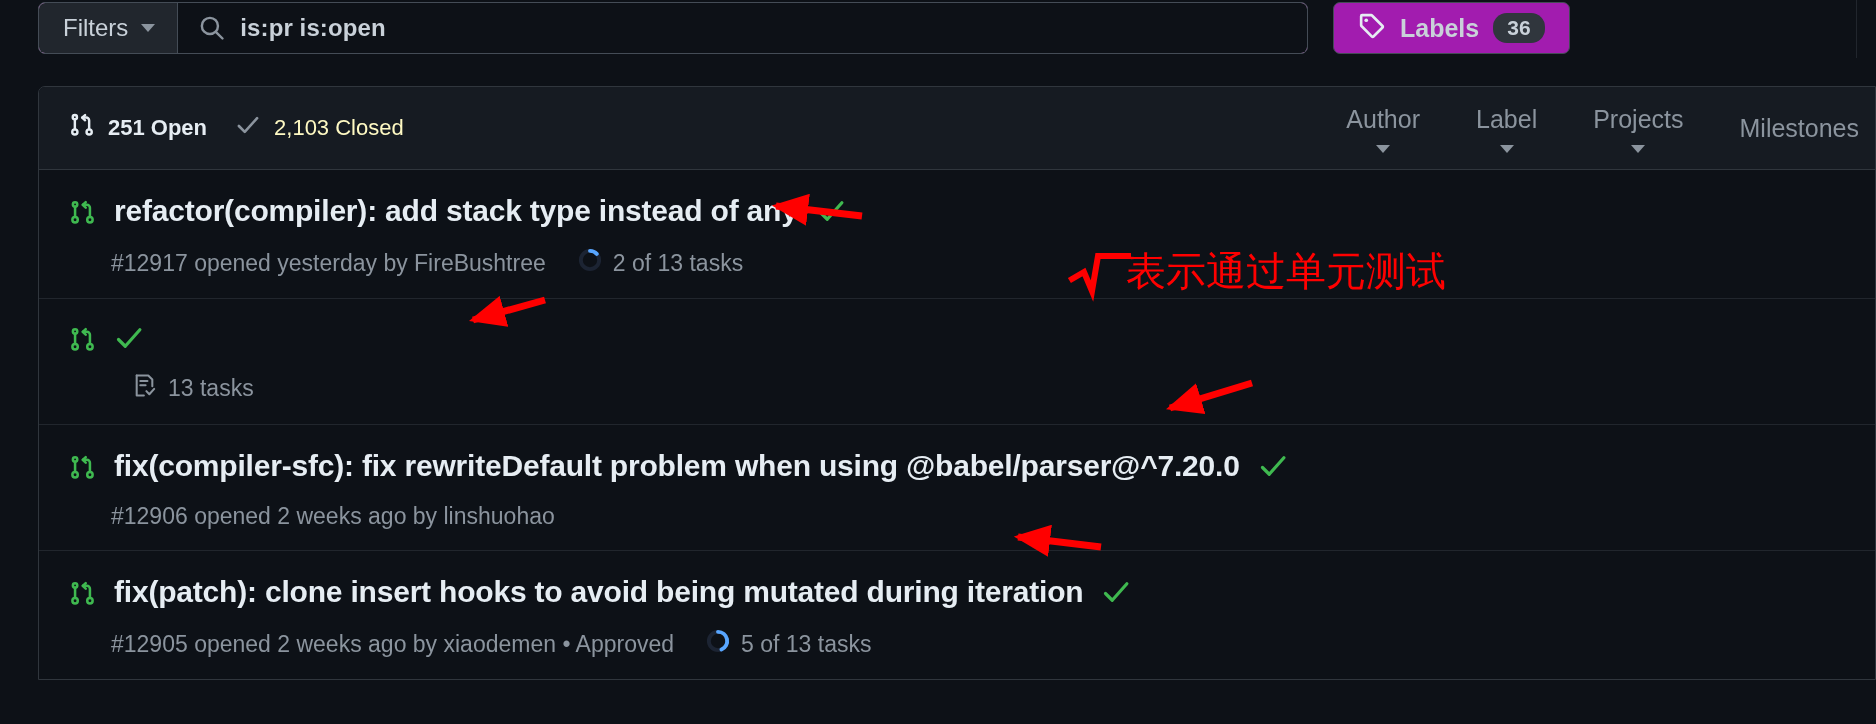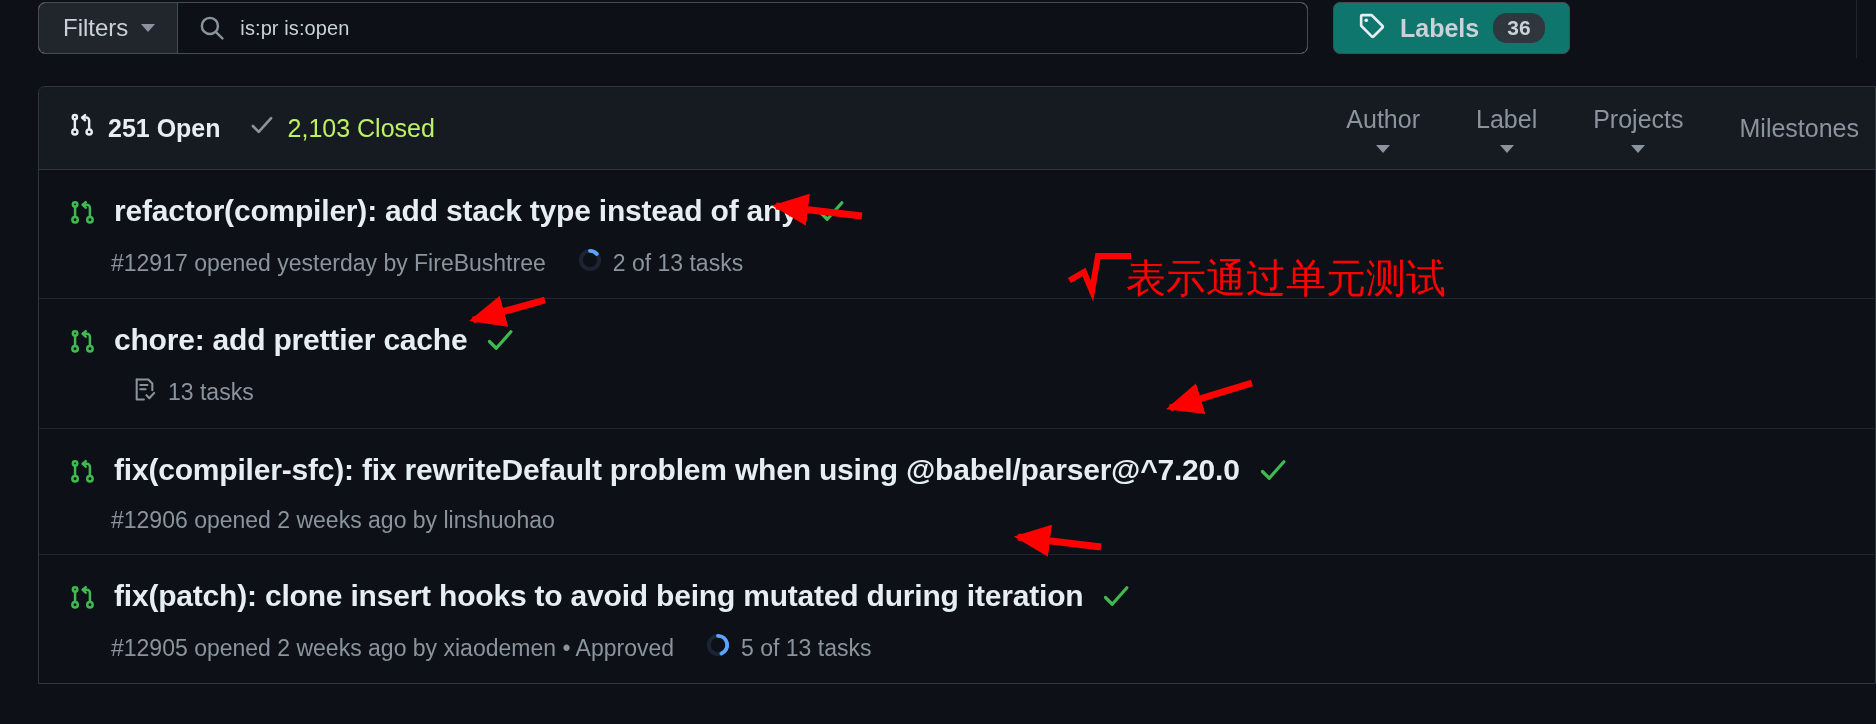--- a/index.html
+++ b/index.html
@@ -42,32 +42,33 @@
     border-top: 8px solid #8b949e;
     display: inline-block;
   }
   .search-area {
     flex: 1; display: flex; align-items: center; gap: 14px;
     padding-left: 20px;
     background: #0d1117;
   }
   .search-icon svg { display: block; }
   .search-value {
-    color: #c9d1d9; font-size: 20px;
+    color: #c9d1d9; font-size: 24px;
     letter-spacing: 0.1px;
+    font-weight: bold;
   }
 
   .labels-btn {
     position: absolute; left: 1333px; top: 2px;
     height: 52px;
     display: flex; align-items: center; gap: 14px;
     padding: 0 24px;
     border: 1px solid #444c56;
     border-radius: 7px;
-    background: #0f766e;
+    background: #a21caf;
     cursor: pointer;
   }
   .labels-text { color: #c9d1d9; font-size: 25px; font-weight: 600; }
   .labels-count {
     background: #30363d; color: #c9d1d9;
     font-size: 21px; font-weight: 600;
     border-radius: 14px;
     padding: 3px 14px;
   }
   .right-divider {
@@ -88,24 +89,24 @@
     height: 83px;
     background: #161b22;
     border-bottom: 1px solid #30363d;
     display: flex; align-items: center;
     padding: 0 0 0 30px;
     position: relative;
   }
   .hdr-left { display: flex; align-items: center; gap: 28px; }
   .hdr-state {
     display: flex; align-items: center; gap: 13px;
-    font-size: 25px; cursor: pointer; white-space: nowrap;
+    font-size: 22px; cursor: pointer; white-space: nowrap;
   }
   .hdr-state.active { color: #e6edf3; font-weight: 700; }
-  .hdr-state.inactive { color: #bef264; font-weight: 400; }
+  .hdr-state.inactive { color: #fef9c3; font-weight: 400; }
 
   .hdr-right {
     position: absolute; right: 0; top: 0; height: 83px;
     display: flex; align-items: center; gap: 56px;
     padding-right: 0;
   }
   .hdr-drop {
     display: flex; align-items: center; gap: 11px;
     color: #8b949e; font-size: 25px; cursor: pointer; white-space: nowrap; flex-direction: column;
   }
@@ -264,21 +265,20 @@
       <span class="pr-icon">
         <svg width="27" height="27" viewBox="0 0 16 16" fill="none" stroke="#3fb950" stroke-width="1.5">
           <circle cx="3.6" cy="12.3" r="1.6"></circle>
             <circle cx="12.4" cy="12.3" r="1.6"></circle>
             <circle cx="3.6" cy="3.2" r="1.3"></circle>
           <path d="M3.6 4.6v6.1" stroke-linecap="round"></path>
           <path d="M12.4 10.7V5.2a1.8 1.8 0 0 0-1.8-1.8H8.3" stroke-linecap="round"></path>
           <path d="M9.9 1.9 8.1 3.5l1.8 1.6" stroke-linecap="round" stroke-linejoin="round"></path>
         </svg>
       </span>
-      <span class="pr-title">chore: add prettier cache</span>
       <span class="check-ok">
         <svg width="30" height="30" viewBox="0 0 16 16" fill="none" stroke="#3fb950" stroke-width="1.7" stroke-linecap="round" stroke-linejoin="round">
           <path d="M2.4 8.8 6 12.4l7.8-8.8"></path>
         </svg>
       </span>
     </div>
     <div class="pr-meta">
       <span class="meta-gap"></span>
       <span>
         <svg width="25" height="25" viewBox="0 0 16 16" fill="none" stroke="#8b949e" stroke-width="1.3" stroke-linecap="round" stroke-linejoin="round">
@@ -361,13 +361,13 @@
 
   <line x1="545" y1="300" x2="473" y2="320" stroke="#ff0000" stroke-width="7" marker-end="url(#arrowhead)"></line>
 
   <line x1="1252" y1="383" x2="1170" y2="408" stroke="#ff0000" stroke-width="7" marker-end="url(#arrowhead)"></line>
 
   <line x1="1101" y1="547" x2="1018" y2="537" stroke="#ff0000" stroke-width="7" marker-end="url(#arrowhead)"></line>
 
   <path d="M1072 279 L1084 272 L1092 291 L1098 256 L1128 256" stroke="#ff0000" stroke-width="6" fill="none" stroke-linecap="square" stroke-linejoin="miter"></path>
 </svg>
 
-<div class="anno-text" style="left:1126px; top:244px;margin-top:7px;">表示通过单元测试</div>
+<div class="anno-text" style="left:1126px; top:244px;">表示通过单元测试</div>
 
 </body></html>

